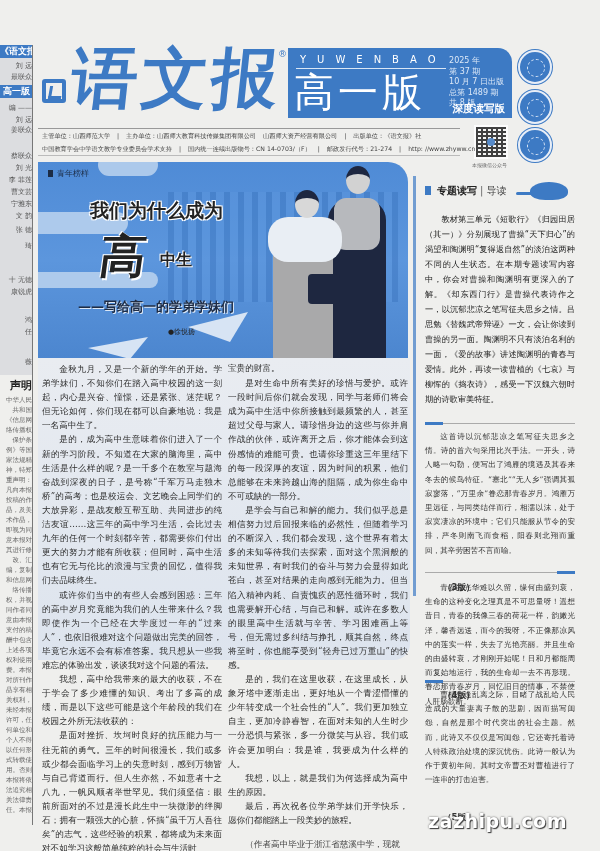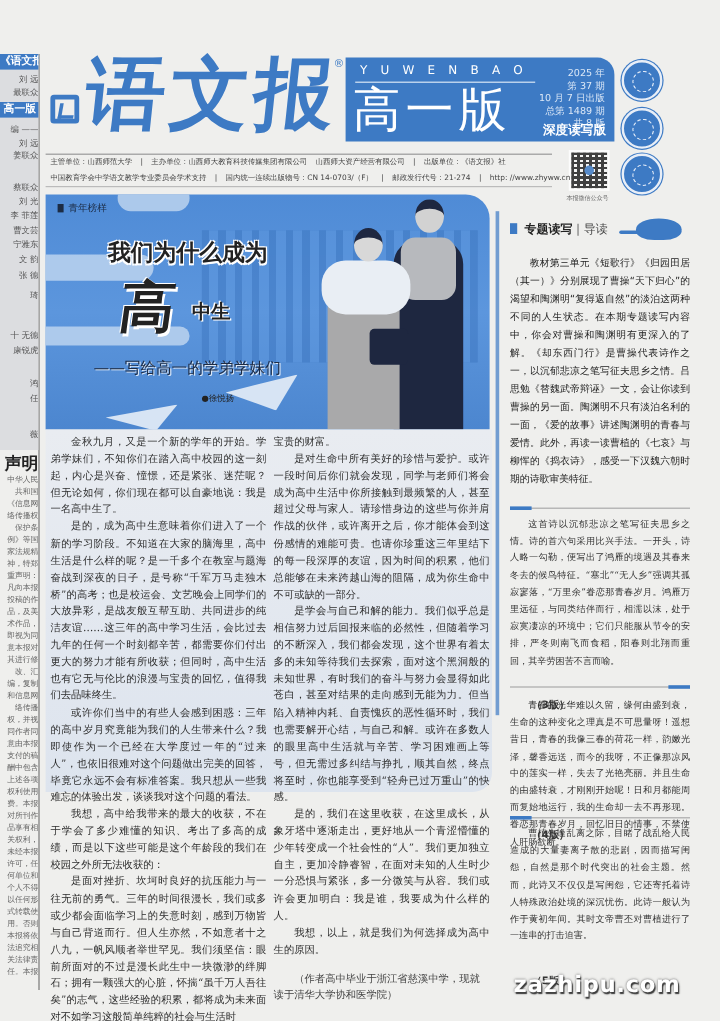--- a/index.html
+++ b/index.html
@@ -22,21 +22,21 @@
   .ls-blue {
     position: absolute; left: 0; width: 32px; height: 13px; background: #3d7ac4;
     color: #fff; font-size: 9px; font-family: "DejaVu Sans", sans-serif; font-weight: bold;
     white-space: nowrap; overflow: hidden; text-align: right; padding-right: 2px; line-height: 13px;
   }
   .ls-text {
     position: absolute; left: 0; width: 32px; font-size: 7px; line-height: 10px; color: #555;
     white-space: nowrap; overflow: hidden; text-align: right;
   }
   .ls-title {
-    position: absolute; left: 0; top: 333px; width: 32px; font-size: 14px; font-weight: bold;
+    position: absolute; left: 0; top: 333px; width: 32px; font-size: 11px; font-weight: bold;
     font-family: "DejaVu Sans", sans-serif; white-space: nowrap; overflow: hidden; text-align: right; color: #222;
   }
   .ls-body {
     position: absolute; left: 0; top: 350px; width: 32px; height: 420px; overflow: hidden;
     font-size: 6.5px; line-height: 10px; color: #666; text-align: right;
   }
 
   
   .masthead-logo-mark {
     position: absolute; left: 42px; top: 79px; width: 24px; height: 24px;
@@ -62,21 +62,21 @@
   .yuwenbao {
     position: absolute; left: 12px; top: 6px; font-size: 10px; letter-spacing: 11px;
     font-family: "DejaVu Sans", sans-serif; color: #fff;
   }
   .yuwenbao-rule { position: absolute; left: 8px; top: 20px; width: 150px; height: 1px; background: #d9e6f5; }
   .edition-name {
     position: absolute; left: 6px; top: 18px; font-size: 40px; line-height: 52px; color: #fff;
     font-family: "DejaVu Sans", sans-serif; letter-spacing: 4px;
   }
   .issue-info {
-    position: absolute; right: 8px; top: 8px; text-align: right; font-size: 8px; line-height: 10.5px;
+    position: absolute; right: 8px; top: 8px; font-size: 8px; line-height: 10.5px;
     color: #dce8f7; font-family: "DejaVu Sans", sans-serif;
   }
   .issue-edition-tag {
     position: absolute; right: 7px; top: 54px; font-size: 10.5px; font-weight: bold; color: #fff;
     font-family: "DejaVu Sans", sans-serif;
   }
   .seal {
     position: absolute; left: 518px; width: 34px; height: 34px; border-radius: 50%;
     background: #3d7ac4; border: 2px solid #e8eef7; box-shadow: 0 0 0 1px #3d7ac4;
   }
@@ -133,21 +133,21 @@
   .hero-title-big {
     position: absolute; left: 62px; top: 64px; font-size: 46px; font-weight: bold; color: #222;
     font-family: "DejaVu Serif", serif; transform: skewX(-8deg);
     text-shadow: 2px 2px 0 #fff, -1px -1px 0 #fff;
   }
   .hero-title-2 {
     position: absolute; left: 122px; top: 88px; font-size: 16px; font-weight: bold; color: #222;
     text-shadow: 1px 1px 0 #fff, -1px -1px 0 #fff;
   }
   .hero-subtitle {
-    position: absolute; left: 40px; top: 136px; font-size: 13px; font-weight: normal; color: #1e2c44;
+    position: absolute; left: 40px; top: 136px; font-size: 13px; font-weight: bold; color: #1e2c44;
     font-family: "DejaVu Sans", sans-serif; text-shadow: 1px 1px 0 #dbe7f6;
   }
   .hero-author {
     position: absolute; left: 130px; top: 165px; font-size: 7px; color: #222;
   }
   .figure { position: absolute; }
   .girl-body { left: 235px; top: 70px; width: 60px; height: 126px; background: #a9a9aa; border-radius: 25px 25px 0 0; }
   .girl-top { left: 230px; top: 55px; width: 74px; height: 45px; background: #e9eef4; border-radius: 20px; }
   .girl-head { left: 257px; top: 28px; width: 24px; height: 28px; background: #d8d8d8; border-radius: 50%; border-top: 8px solid #1e2740; }
   .boy-body { left: 290px; top: 38px; width: 58px; height: 158px; background: #1e2740; border-radius: 20px 20px 0 0; }
@@ -314,20 +314,21 @@
     <p>或许你们当中的有些人会感到困惑：三年的高中岁月究竟能为我们的人生带来什么？我即使作为一个已经在大学度过一年的“过来人”，也依旧很难对这个问题做出完美的回答，毕竟它永远不会有标准答案。我只想从一些我难忘的体验出发，谈谈我对这个问题的看法。</p>
     <p>我想，高中给我带来的最大的收获，不在于学会了多少难懂的知识、考出了多高的成绩，而是以下这些可能是这个年龄段的我们在校园之外所无法收获的：</p>
     <p>是面对挫折、坎坷时良好的抗压能力与一往无前的勇气。三年的时间很漫长，我们或多或少都会面临学习上的失意时刻，感到万物皆与自己背道而行。但人生亦然，不如意者十之八九，一帆风顺者举世罕见。我们须坚信：眼前所面对的不过是漫长此生中一块微渺的绊脚石；拥有一颗强大的心脏，怀揣“虽千万人吾往矣”的志气，这些经验的积累，都将成为未来面对不如学习这般简单纯粹的社会与生活时</p>
   </div>
   <div class="article-col col-b">
     <p class="noindent">宝贵的财富。</p>
     <p>是对生命中所有美好的珍惜与爱护。或许一段时间后你们就会发现，同学与老师们将会成为高中生活中你所接触到最频繁的人，甚至超过父母与家人。请珍惜身边的这些与你并肩作战的伙伴，或许离开之后，你才能体会到这份感情的难能可贵。也请你珍重这三年里结下的每一段深厚的友谊，因为时间的积累，他们总能够在未来跨越山海的阻隔，成为你生命中不可或缺的一部分。</p>
     <p>是学会与自己和解的能力。我们似乎总是相信努力过后回报来临的必然性，但随着学习的不断深入，我们都会发现，这个世界有着太多的未知等待我们去探索，面对这个黑洞般的未知世界，有时我们的奋斗与努力会显得如此苍白，甚至对结果的走向感到无能为力。但当陷入精神内耗、自责愧疚的恶性循环时，我们也需要解开心结，与自己和解。或许在多数人的眼里高中生活就与辛苦、学习困难画上等号，但无需过多纠结与挣扎，顺其自然，终点将至时，你也能享受到“轻舟已过万重山”的快感。</p>
     <p>是的，我们在这里收获，在这里成长，从象牙塔中逐渐走出，更好地从一个青涩懵懂的少年转变成一个社会性的“人”。我们更加独立自主，更加冷静睿智，在面对未知的人生时少一分恐惧与紧张，多一分微笑与从容。我们或许会更加明白：我是谁，我要成为什么样的人。</p>
     <p>我想，以上，就是我们为何选择成为高中生的原因。</p>
+    <p>最后，再次祝各位学弟学妹们开学快乐，愿你们都能踏上一段美妙的旅程。</p>
     <p class="byline">（作者高中毕业于浙江省慈溪中学，现就读于清华大学协和医学院）</p>
   </div>
 </div>
 
 <div class="sidebar">
   <div class="sidebar-blueline"></div>
   <div class="sb-header">
     <span class="mark"></span><span>专题读写</span><span class="sep">|</span><span class="sub">导读</span>
   </div>
   <div class="sb-cloud"></div>

